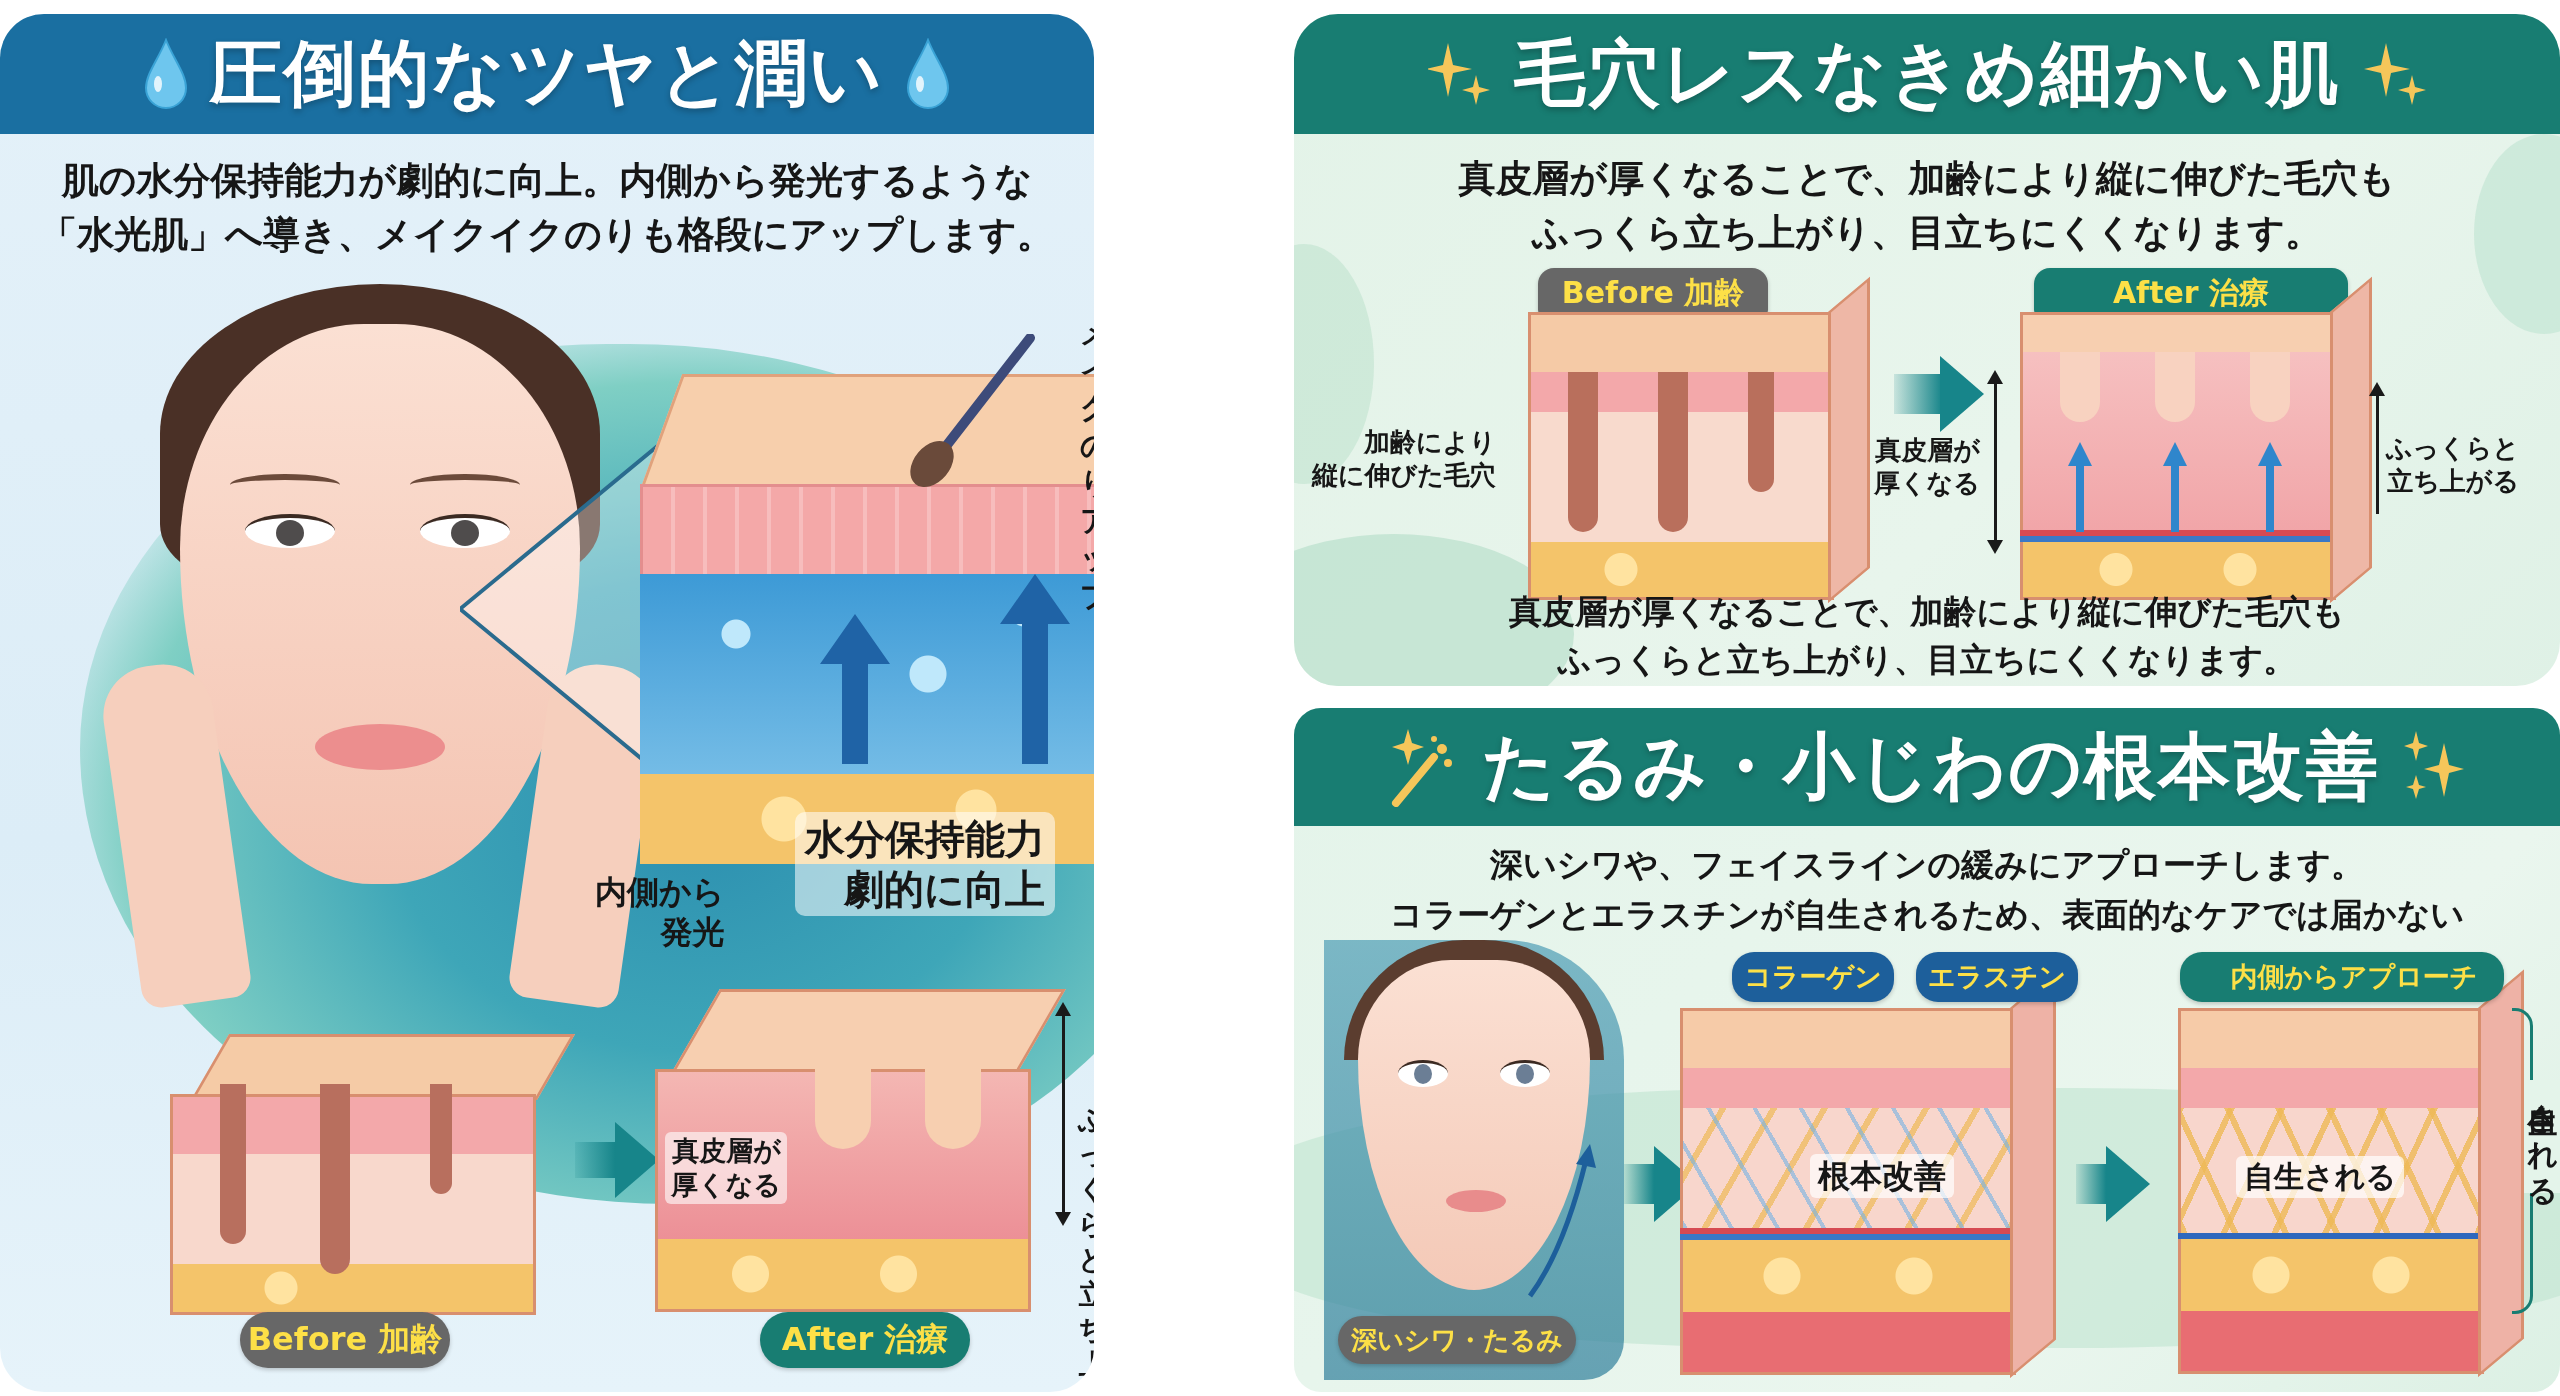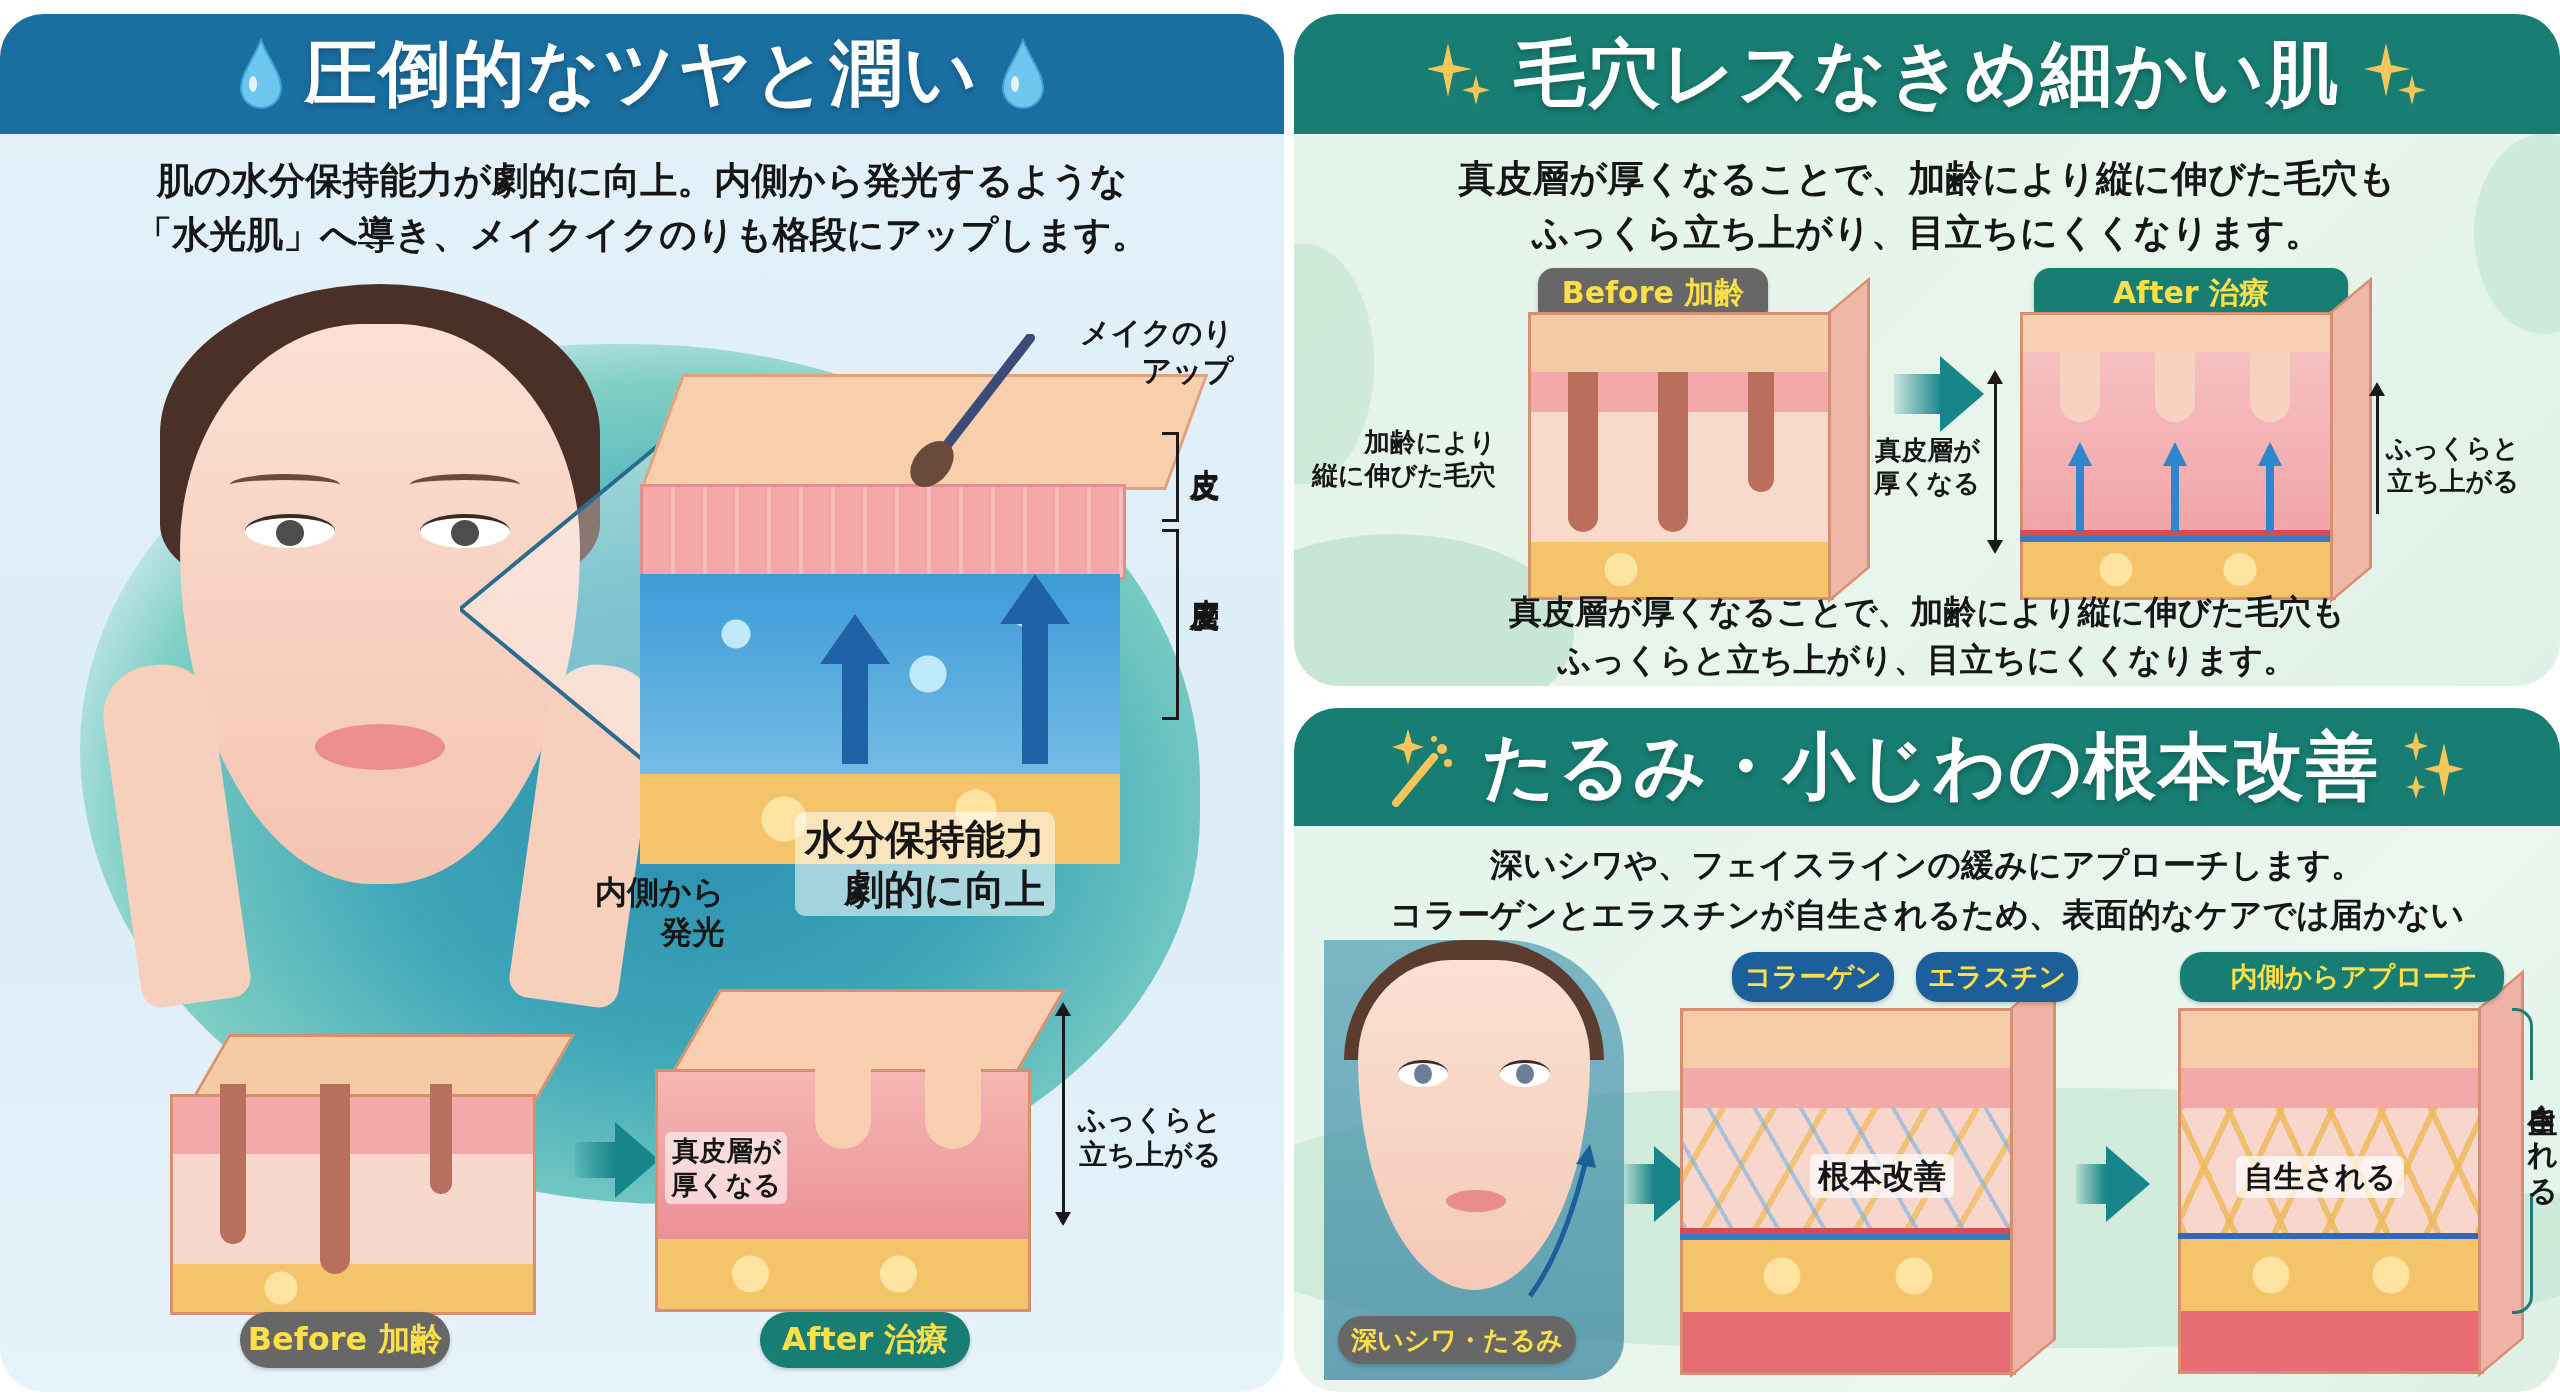--- a/index.html
+++ b/index.html
@@ -3,23 +3,23 @@
 <meta charset="utf-8">
 <style>
   html, body { margin:0; padding:0; }
   body {
     width:2560px; height:1396px; overflow:hidden; position:relative;
     background:#ffffff;
     font-family:"DejaVu Sans", "Liberation Sans", sans-serif;
     color:#1a1a1a;
   }
   .panel { position:absolute; overflow:hidden; border-radius:44px; }
-  .panel-left { left:0; top:14px; width:1284px; height:1378px; background:linear-gradient(180deg,#e4f1f9 0%,#dcedf7 60%,#e6f3fa 100%); }
+  .panel-left { left:0; top:14px; width:1094px; height:1378px; background:linear-gradient(180deg,#e4f1f9 0%,#dcedf7 60%,#e6f3fa 100%); }
   .panel-tr { left:1294px; top:14px; width:1266px; height:672px; background:linear-gradient(135deg,#e3f3e8 0%,#e8f5ec 60%,#dff1e6 100%); }
-  .panel-br { left:1294px; top:708px; width:1266px; height:684px; background:linear-gradient(135deg,#e4f4ea 0%,#eaf6ee 70%,#dcf0e4 100%); }
+  .panel-br { left:1294px; top:708px; width:1266px; height:684px; background:linear-gradient(135deg,#e4f4ea 0%,#eaf6ee 70%,#dcf0e4 100%);border-radius:27px; }
 
   .header { position:absolute; left:0; top:0; width:100%; height:120px; display:flex; align-items:center; justify-content:center; gap:22px; }
   .header.blue { background:#1a6fa1; }
   .header.teal { background:#187d72; }
   .header .title { color:#ffffff; font-weight:bold; font-size:72px; letter-spacing:2px; text-shadow:0 3px 6px rgba(0,0,0,0.25); }
   .panel-br .header { height:118px; }
 
   .desc { position:absolute; left:0; width:100%; text-align:center; font-weight:bold; font-size:37px; line-height:54px; color:#161616; }
   .desc .line { display:block; }
 

